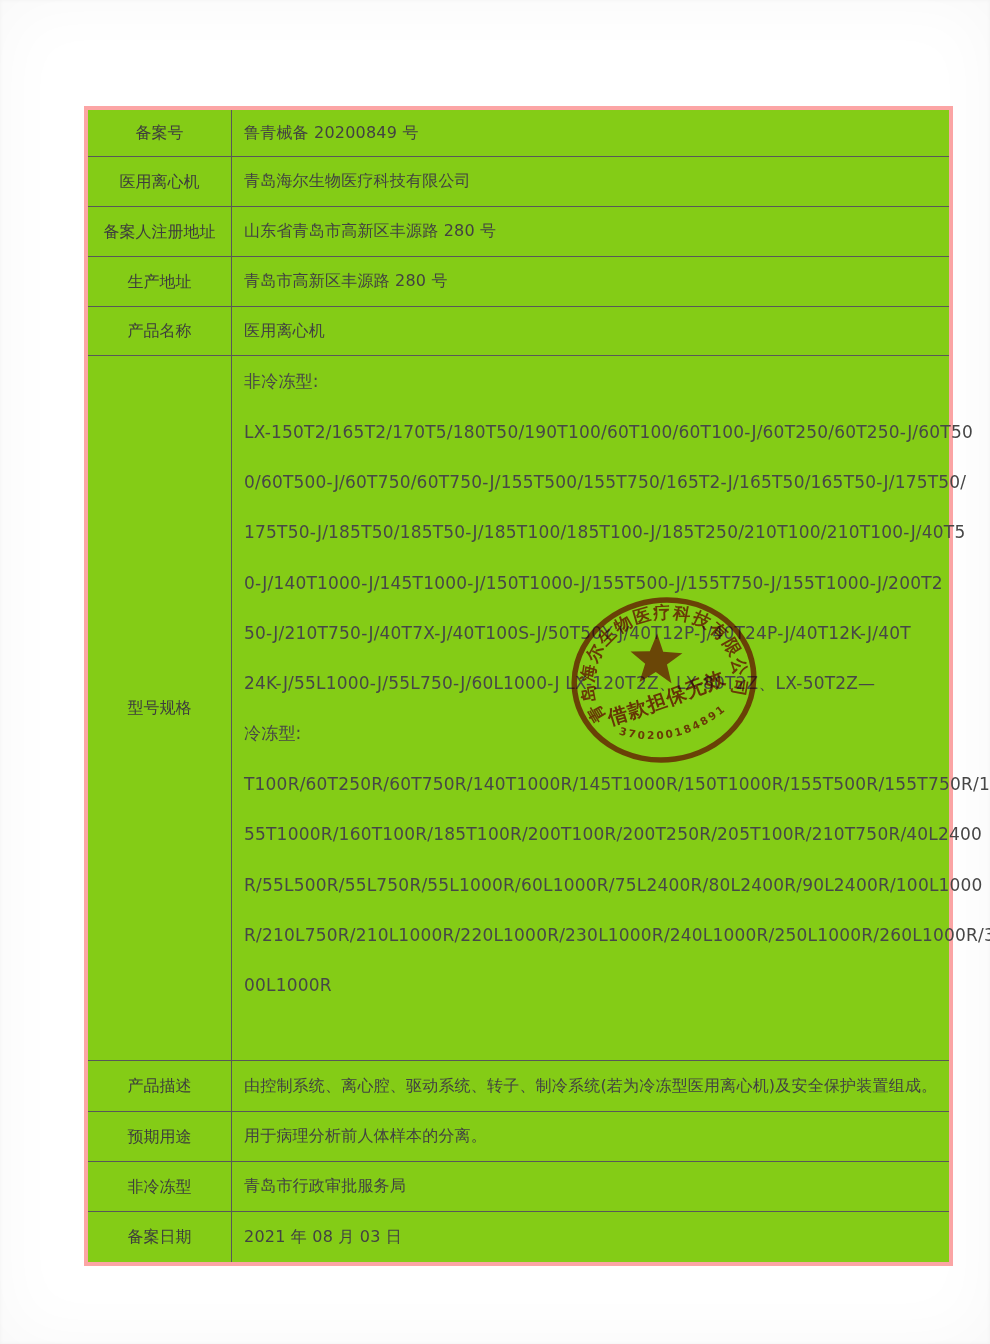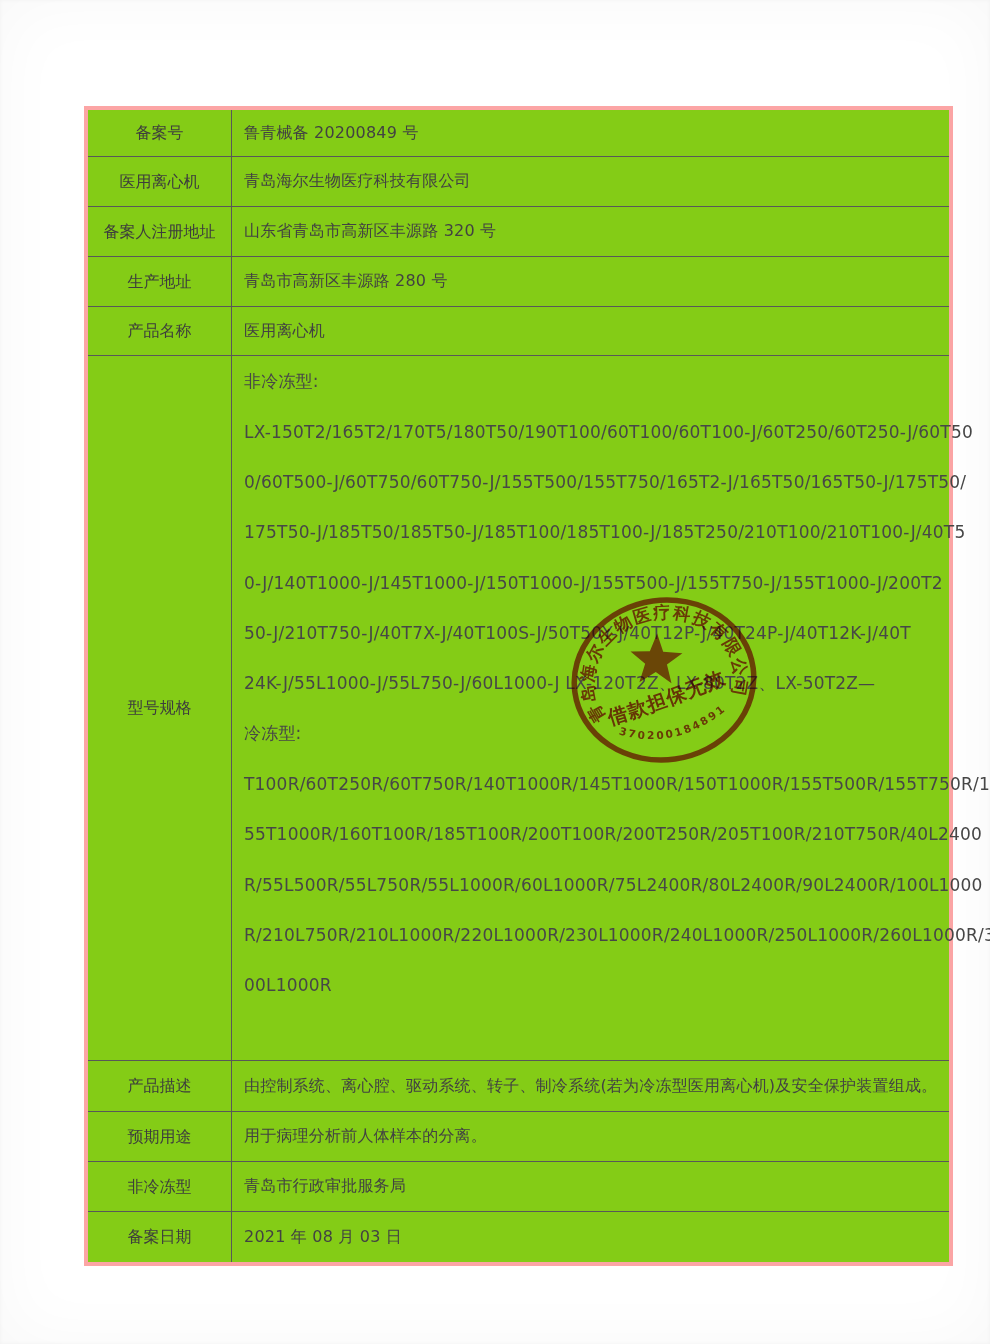--- a/index.html
+++ b/index.html
@@ -57,21 +57,21 @@
       <div class="cell-value">鲁青械备 20200849 号</div>
     </div>
 
     <div class="t-row h50">
       <div class="cell-label">医用离心机</div>
       <div class="cell-value">青岛海尔生物医疗科技有限公司</div>
     </div>
 
     <div class="t-row h50">
       <div class="cell-label">备案人注册地址</div>
-      <div class="cell-value">山东省青岛市高新区丰源路 320 号</div>
+      <div class="cell-value">山东省青岛市高新区丰源路 280 号</div>
     </div>
 
     <div class="t-row h50">
       <div class="cell-label">生产地址</div>
       <div class="cell-value">青岛市高新区丰源路 280 号</div>
     </div>
 
     <div class="t-row h49">
       <div class="cell-label">产品名称</div>
       <div class="cell-value">医用离心机</div>

